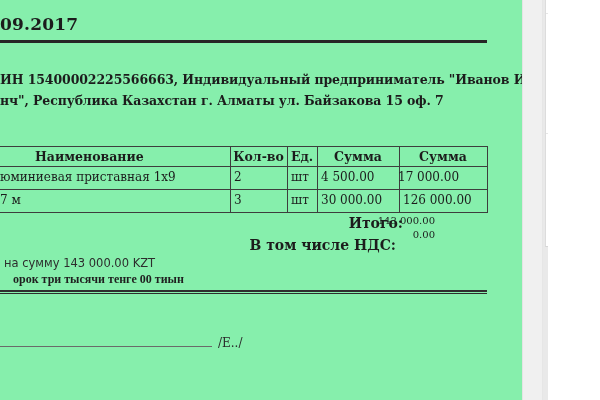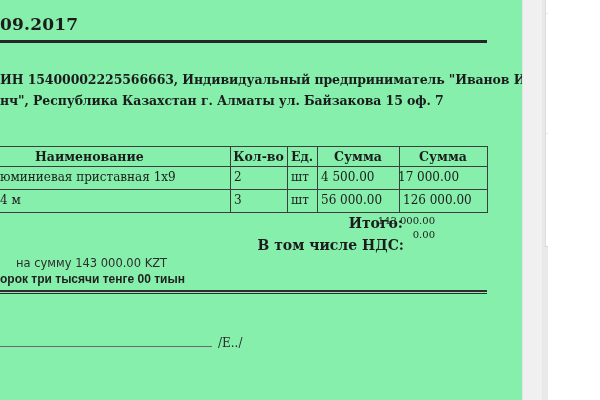--- a/index.html
+++ b/index.html
@@ -18,21 +18,21 @@
   .hline{height:1px;background:#3d3d3d;left:0;width:488px;}
   .vline{width:1px;background:#3d3d3d;top:146px;height:67px;}
   .th{top:149px;font-size:12.5px;font-weight:bold;text-align:center;}
   .td{font-size:12px;}
   .r1{top:170px;} .r2{top:193px;}
 
   .tot-label{font-size:14px;font-weight:bold;text-align:right;}
   .tot-value{font-size:10px;font-weight:normal;text-align:right;}
 
   .sans-line{font-family:"DejaVu Sans", sans-serif;font-size:11.5px;color:#2d2d2d;}
-  .words-line{font-family:Liberation Sans, sans-serif;font-size:12px;font-weight:bold;color:#1f1f1f;}
+  .words-line{font-family:Liberation Serif, serif;font-size:12px;font-weight:bold;color:#1f1f1f;padding-left:13px;}
 
   .dbl-a{left:0;top:290px;width:487px;height:1.5px;background:#2e2e2e;}
   .dbl-b{left:0;top:293px;width:487px;height:1px;background:#2e2e2e;}
   .sig-line{left:0;top:346px;width:212px;height:1px;background:#6a6a6a;}
   .sig-txt{left:218px;top:336px;font-size:12px;color:#2a2a2a;}
 
   
   .scrollbar{left:522px;top:0;width:21px;height:400px;background:#f0f0f0;
              border-left:1px solid #e4e4e4;border-right:1px solid #e6e6e6;box-sizing:border-box;}
 
@@ -79,34 +79,34 @@
 
       <div>
         <div class="abs td r1" style="left:0">юминиевая приставная 1х9</div>
         <div class="abs td r1" style="left:234px">2</div>
         <div class="abs td r1" style="left:291px">шт</div>
         <div class="abs td r1" style="left:321px">4 500.00</div>
         <div class="abs td r1" style="left:398px">17 000.00</div>
       </div>
 
       <div>
-        <div class="abs td r2" style="left:0">4 м</div>
+        <div class="abs td r2" style="left:0">7 м</div>
         <div class="abs td r2" style="left:234px">3</div>
         <div class="abs td r2" style="left:291px">шт</div>
-        <div class="abs td r2" style="left:321px">56 000.00</div>
+        <div class="abs td r2" style="left:321px">30 000.00</div>
         <div class="abs td r2" style="left:403px">126 000.00</div>
       </div>
     </div>
 
     <div class="abs tot-label" style="right:145px;top:215px">Итого:</div>
     <div class="abs tot-value" style="right:113px;top:215px;left:auto">143 000.00</div>
-    <div class="abs tot-label" style="right:144px;top:237px">В том числе НДС:</div>
+    <div class="abs tot-label" style="right:152px;top:237px">В том числе НДС:</div>
     <div class="abs tot-value" style="right:113px;top:229px">0.00</div>
 
-    <div class="abs sans-line" style="left:16px;top:256px">на сумму 143 000.00 KZT</div>
+    <div class="abs sans-line" style="left:4px;top:256px">на сумму 143 000.00 KZT</div>
     <div class="abs words-line" style="left:0;top:272px">орок три тысячи тенге 00 тиын</div>
 
     <div class="abs dbl-a"></div>
     <div class="abs dbl-b"></div>
 
     <div class="abs sig-line"></div>
     <div class="abs sig-txt">/Е../</div>
   </div>
 
   <div class="abs scrollbar"></div>

